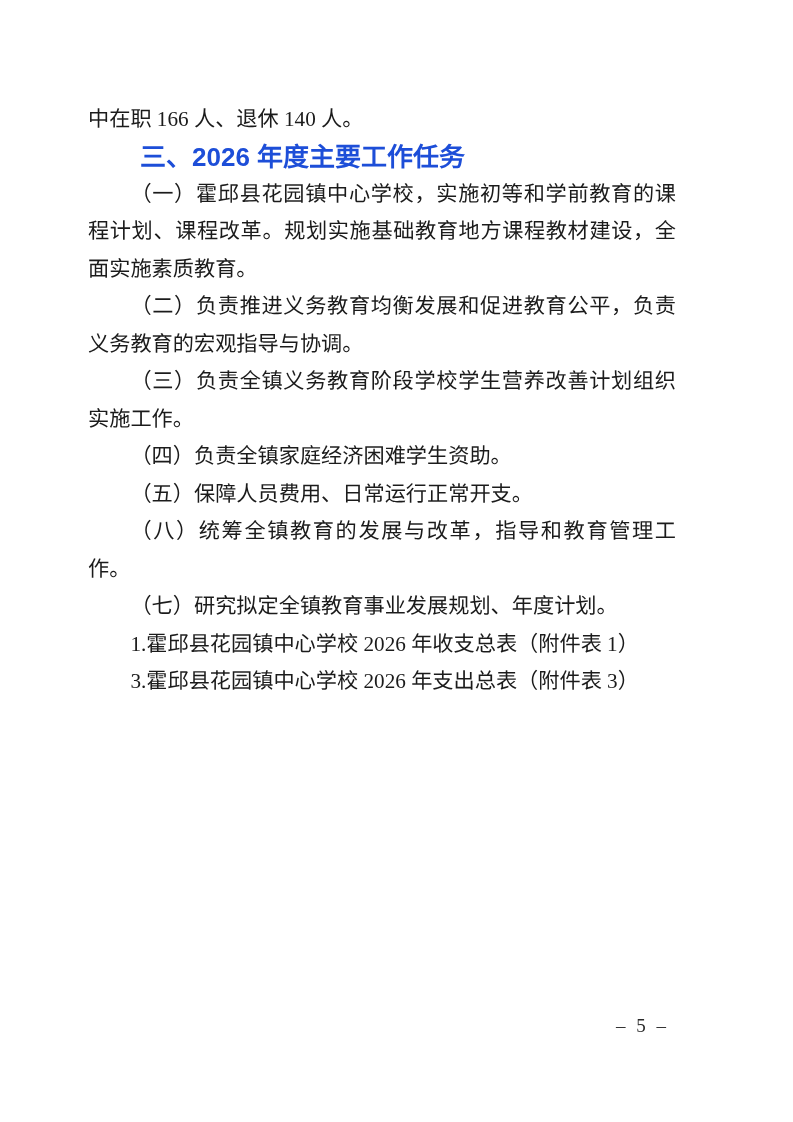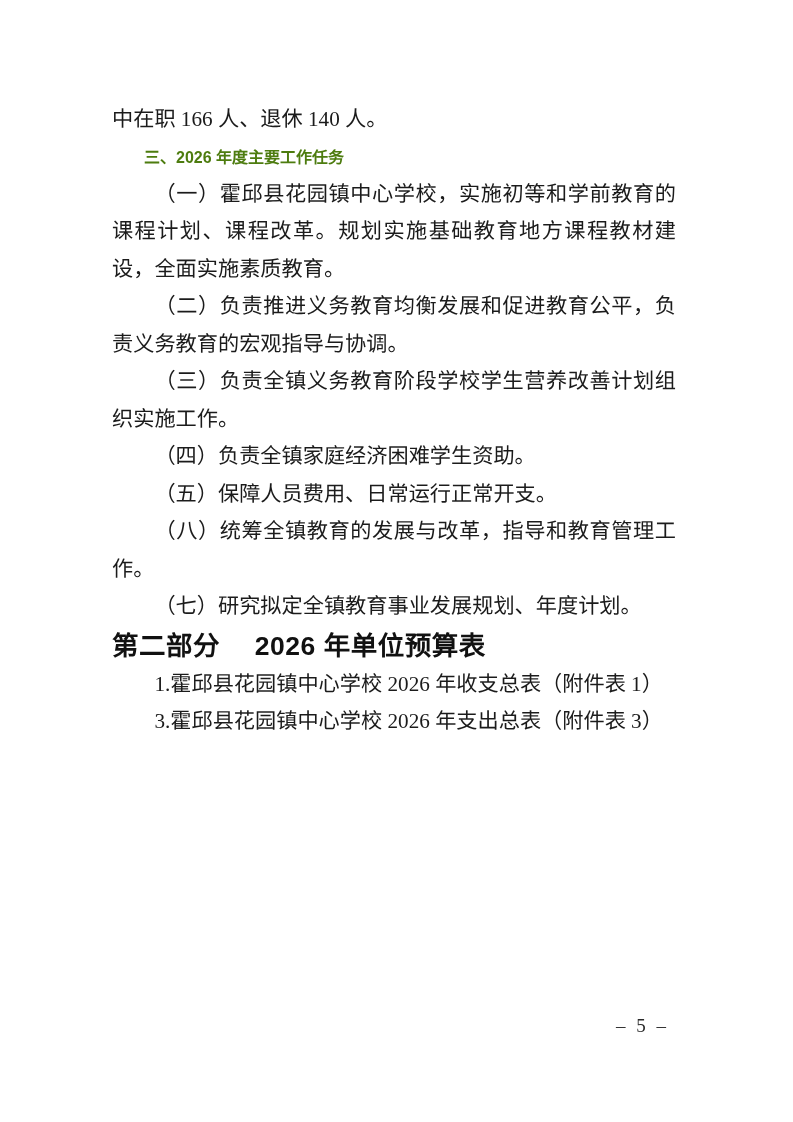--- a/index.html
+++ b/index.html
@@ -8,42 +8,42 @@
     background: #ffffff;
   }
   .page {
     position: relative;
     width: 793px;
     height: 1122px;
     margin: 0 auto;
     background: #ffffff;
     color: #1b1b1b;
     box-sizing: border-box;
-    padding: 101px 117px 0 112px;
+    padding: 101px 117px 0 88px;
     font-family: "Liberation Serif", "DejaVu Serif", serif;
     font-size: 21.2px;
     line-height: 37.5px;
     overflow: hidden;
   }
   .page p {
     margin: 0;
     text-align: justify;
   }
   .indent {
     text-indent: 2em;
   }
   .section-heading {
     font-family: "Liberation Sans", "DejaVu Sans", sans-serif;
     font-weight: 700;
-    font-size: 16px;
+    font-size: 26px;
     line-height: 37px;
     margin: 39px 0 8px 0;
     text-indent: 2em;
     text-align: left;
-    color: #4d7c0f;
+    color: #1d4ed8;
   }
   .part-heading {
     font-family: "Liberation Sans", "DejaVu Sans", sans-serif;
     font-weight: 700;
     font-size: 26.5px;
     line-height: 40px;
     margin: 28px 0 40px 0;
     text-align: center;
     text-indent: 0;
     letter-spacing: 0.5px;
@@ -70,21 +70,20 @@
   <p class="section-heading">三、2026 年度主要工作任务</p>
 
   <p class="indent">（一）霍邱县花园镇中心学校，实施初等和学前教育的课程计划、课程改革。规划实施基础教育地方课程教材建设，全面实施素质教育。</p>
   <p class="indent">（二）负责推进义务教育均衡发展和促进教育公平，负责义务教育的宏观指导与协调。</p>
   <p class="indent">（三）负责全镇义务教育阶段学校学生营养改善计划组织实施工作。</p>
   <p class="indent">（四）负责全镇家庭经济困难学生资助。</p>
   <p class="indent">（五）保障人员费用、日常运行正常开支。</p>
   <p class="indent">（八）统筹全镇教育的发展与改革，指导和教育管理工作。</p>
   <p class="indent">（七）研究拟定全镇教育事业发展规划、年度计划。</p>
 
-  <p class="part-heading">第二部分　 2026 年单位预算表</p>
 
 
   <p class="indent">1.霍邱县花园镇中心学校 2026 年收支总表（附件表 1）</p>
   <p class="indent">3.霍邱县花园镇中心学校 2026 年支出总表（附件表 3）</p>
 
   <div class="page-number">– 5 –</div>
 
 </div>
 
 </body></html>

